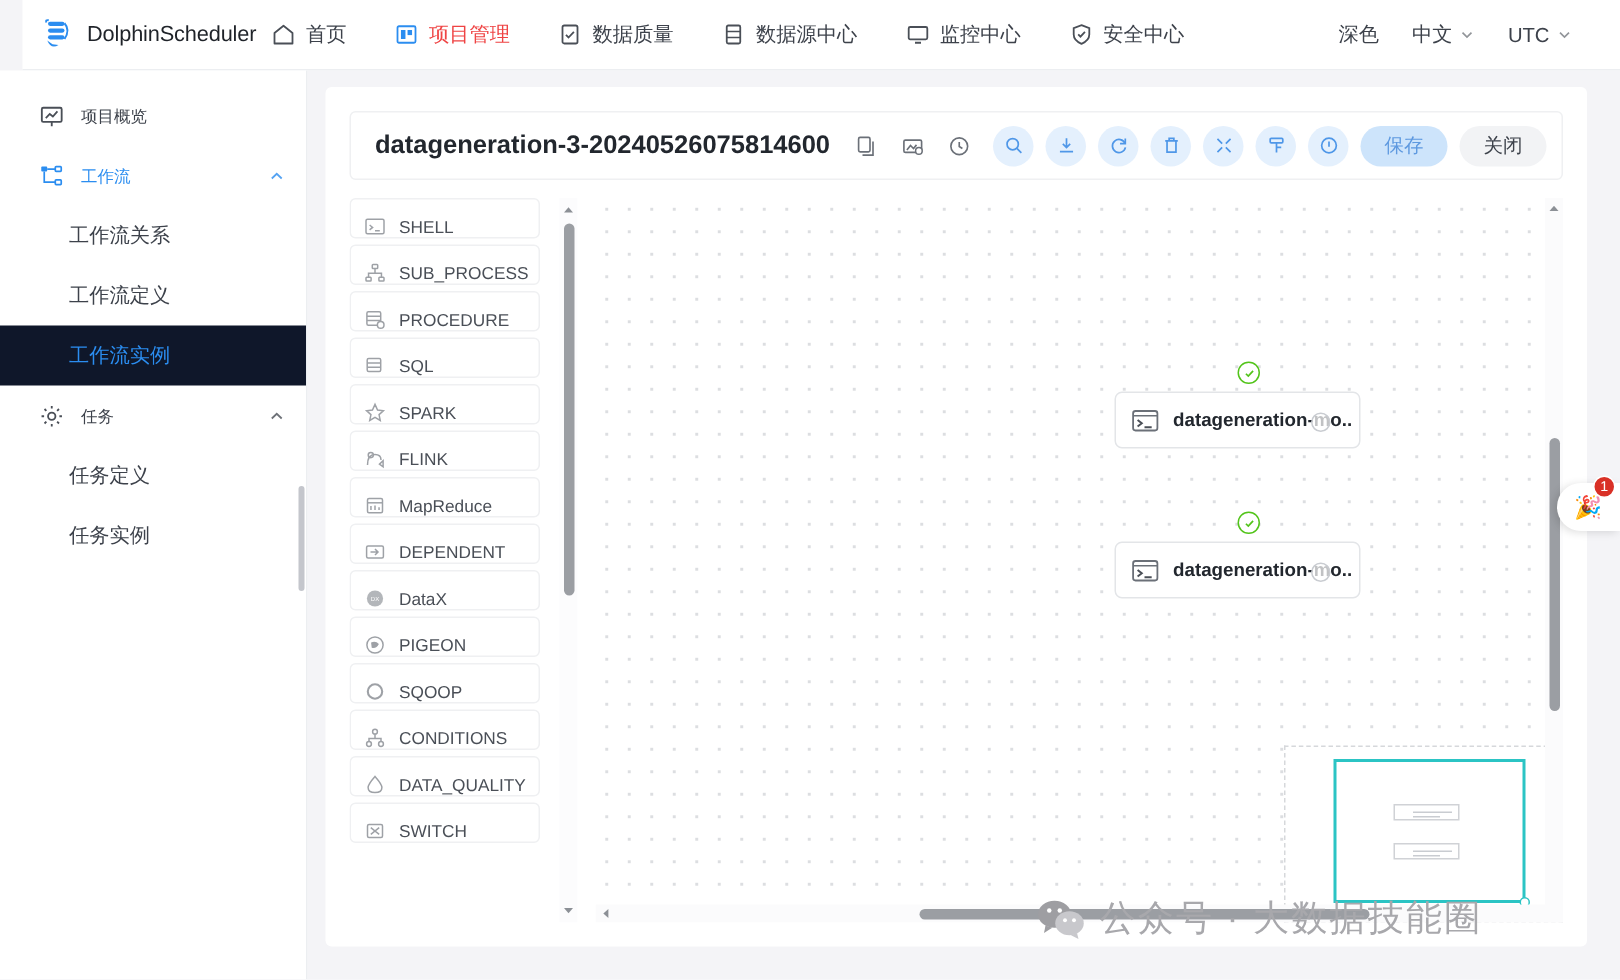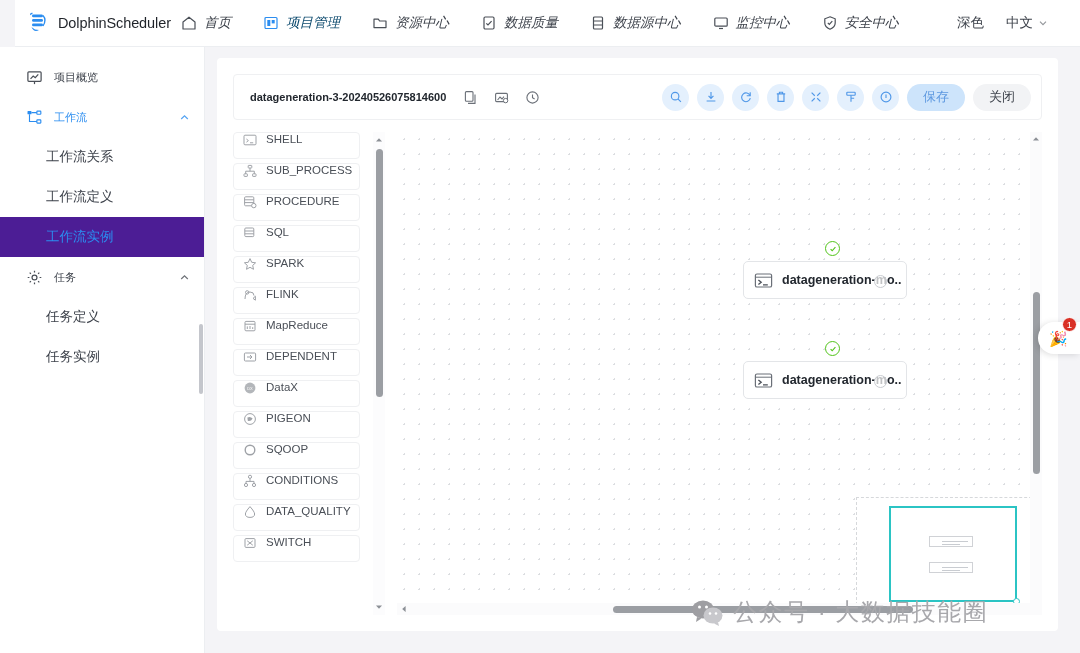--- a/index.html
+++ b/index.html
@@ -14,27 +14,27 @@
   
   .topnav {
     position: absolute; top: 0; left: 15px; width: 1080px; height: 47px;
     background: #fff; border-bottom: 1px solid #eceef1;
     display: flex; align-items: center;
   }
   .brand { display: flex; align-items: center; padding-left: 12px; width: 150px; }
   .brand-logo { width: 26px; height: 26px; margin-right: 5px; flex: none; }
   .brand-name { font-size: 14.5px; color: #1f2329; letter-spacing: -.1px; white-space: nowrap; }
 
-  .nav-items { display: flex; align-items: center; gap: 0px; font-style: italic; }
+  .nav-items { display: flex; align-items: center; gap: 0px; }
   .nav-item {
     display: flex; align-items: center; gap: 7px;
     padding: 0 16px; height: 47px; cursor: pointer;
     font-size: 13.5px; color: #3d424b; white-space: nowrap;
   }
-  .nav-item.active { color: #0c4a6e; }
+  .nav-item.active { color: #ef4444; }
   .nav-item .ico { width: 16px; height: 16px; display: block; flex: none; }
 
   .nav-right { margin-left: auto; display: flex; align-items: center; padding-right: 14px; gap: 0; }
   .nr { display: flex; align-items: center; gap: 5px; font-size: 13.5px; color: #3d424b;
         padding: 0 11px; height: 47px; cursor: pointer; white-space: nowrap; }
   .caret { width: 10px; height: 10px; display: block; opacity: .6; }
 
   
   .sidebar {
     position: absolute; top: 47px; left: 0; width: 205px; height: 606px;
@@ -45,58 +45,58 @@
     display: flex; align-items: center; height: 40px; padding: 0 14px 0 26px;
     font-size: 11px; color: #3d424b; cursor: pointer; position: relative;
   }
   .sb-row .ico { width: 17px; height: 17px; margin-right: 11px; flex: none; }
   .sb-row.group { color: #2b8df0; }
   .sb-row .chev { margin-left: auto; width: 11px; height: 11px; opacity: .8; }
   .sb-sub {
     display: flex; align-items: center; height: 40px; padding-left: 46px;
     font-size: 13.5px; color: #3d424b; cursor: pointer;
   }
-  .sb-sub.selected { background: #4c1d95; color: #2b8df0; }
+  .sb-sub.selected { background: #0f172a; color: #2b8df0; }
   .sb-scroll {
     position: absolute; left: 199px; top: 277px; width: 4px; height: 70px;
     background: #c4c6cc; border-radius: 3px;
   }
 
   
   .card {
     position: absolute; left: 217px; top: 58px; width: 841px; height: 573px;
     background: #fff; border-radius: 4px;
   }
   .card-toolbar {
     position: relative; height: 46px; margin: 16px 16px 0 16px;
     border: 1px solid #eff0f2; border-radius: 4px; display: flex; align-items: center;
     padding: 0 10px;
   }
-  .wf-name { font-size: 11px; font-weight: bold; color: #22272e; margin-left: 6px; }
+  .wf-name { font-size: 17px; font-weight: bold; color: #22272e; margin-left: 6px; }
   .tb-left-icons { display: flex; align-items: center; gap: 16px; margin-left: 17px; }
   .tb-left-icons .ico { width: 15px; height: 15px; display: block; cursor: pointer; }
   .tb-right { margin-left: auto; display: flex; align-items: flex-end; gap: 8px; }
   .rbtn {
     width: 27px; height: 27px; border-radius: 50%; background: #e4f0fd;
     display: flex; align-items: center; justify-content: center; cursor: pointer;
   }
   .rbtn svg { width: 14px; height: 14px; display: block; }
   .pill {
     height: 27px; border-radius: 14px; display: flex; align-items: center; justify-content: center;
     font-size: 13px; padding: 0 16px; cursor: pointer;
   }
   .pill.save { background: #cde4fb; color: #5e99e0; }
   .pill.close { background: #f2f3f5; color: #3d424b; }
 
   
   .card-body { position: absolute; left: 16px; top: 74px; right: 16px; bottom: 16px; display: flex; }
   .tasklist { position: relative; width: 152px; height: 483px; overflow: hidden; }
   .tl-item {
     height: 27px; margin-bottom: 4px; border: 1px solid #eff0f2; border-radius: 4px;
-    display: flex; align-items: flex-start; padding: 0 9px; font-size: 11.5px; color: #4a4f57;
+    display: flex; align-items: flex-end; padding: 0 9px; font-size: 11.5px; color: #4a4f57;
     background: #fff; cursor: grab; width: 127px;
   }
   .tl-item .ico { width: 14px; height: 14px; margin-right: 9px; flex: none; opacity: .65; }
   .tl-scrollbar {
     position: absolute; right: 0px; top: 0; width: 12px; height: 483px; background: #fcfcfd;
   }
   .tl-arrow { position: absolute; left: 2px; width: 8px; height: 8px; }
   .tl-thumb {
     position: absolute; left: 2.5px; top: 17px; width: 7px; height: 248px;
     background: #9b9ea3; border-radius: 4px; cursor: pointer;
@@ -196,26 +196,20 @@
       <div class="nav-item active">
         <svg class="ico" viewBox="0 0 16 16">
           <rect x="2" y="2.5" width="12" height="11" rx="1" fill="none" stroke="#2b8df0" stroke-width="1.2"></rect>
           <rect x="4.3" y="5" width="3" height="6" fill="#2b8df0"></rect>
           <rect x="8.7" y="5" width="3" height="3.4" fill="#2b8df0"></rect>
         </svg>
         <span>项目管理</span>
       </div>
       <div class="nav-item">
         <svg class="ico" viewBox="0 0 16 16">
-          <path d="M2 4.2 H6.3 L7.6 6 H14 V12.6 H2 Z" fill="none" stroke="#4a4f57" stroke-width="1.2" stroke-linejoin="round"></path>
-        </svg>
-        <span>资源中心</span>
-      </div>
-      <div class="nav-item">
-        <svg class="ico" viewBox="0 0 16 16">
           <rect x="3" y="2" width="10" height="12" rx="1.2" fill="none" stroke="#4a4f57" stroke-width="1.2"></rect>
           <path d="M5.3 8.3 L7 10 L10.6 6.2" fill="none" stroke="#4a4f57" stroke-width="1.2"></path>
         </svg>
         <span>数据质量</span>
       </div>
       <div class="nav-item">
         <svg class="ico" viewBox="0 0 16 16">
           <rect x="3.5" y="2" width="9" height="12" rx="1" fill="none" stroke="#4a4f57" stroke-width="1.2"></rect>
           <path d="M3.5 6 H12.5 M3.5 10 H12.5" stroke="#4a4f57" stroke-width="1.1"></path>
         </svg>
@@ -236,20 +230,26 @@
         <span>安全中心</span>
       </div>
     </div>
 
     <div class="nav-right">
       <div class="nr">
         <span>深色</span>
       </div>
       <div class="nr">
         <span>中文</span>
+        <svg class="caret" viewBox="0 0 10 10">
+          <path d="M2 3.7 L5 6.7 L8 3.7" fill="none" stroke="#4a4f57" stroke-width="1.1"></path>
+        </svg>
+      </div>
+      <div class="nr">
+        <span>UTC</span>
         <svg class="caret" viewBox="0 0 10 10">
           <path d="M2 3.7 L5 6.7 L8 3.7" fill="none" stroke="#4a4f57" stroke-width="1.1"></path>
         </svg>
       </div>
       <div class="nr">
         
         
         
       </div>
     </div>

